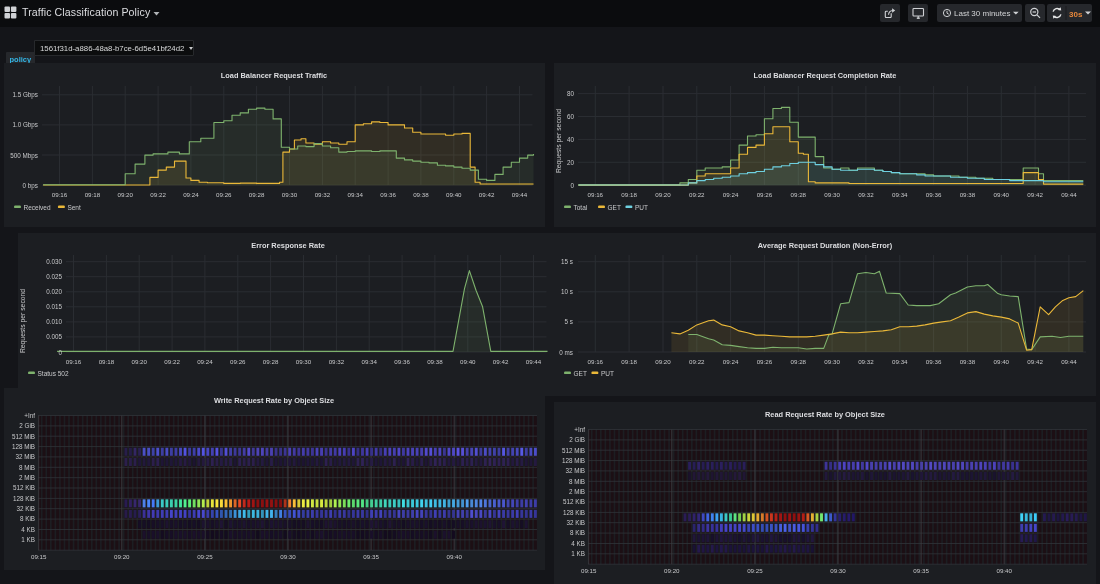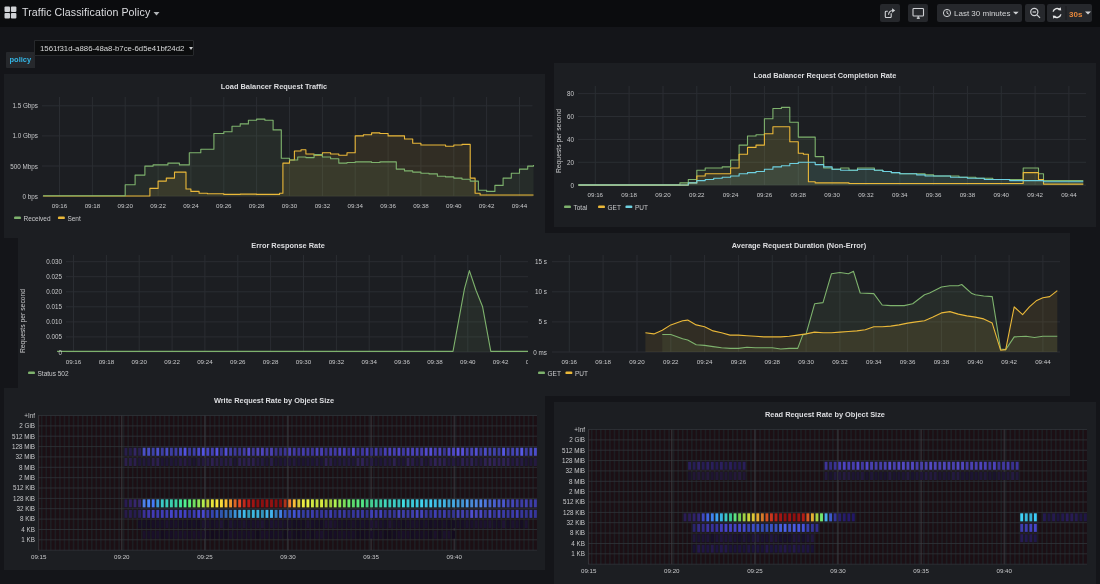--- a/index.html
+++ b/index.html
@@ -58,21 +58,21 @@
         </g>
 <path d="M13.6 3.2l0.6 3.4-3.4-0.6z" fill="#e6e7e8"></path>
 <path d="M6.4 14.8l-0.6-3.4 3.4 0.6z" fill="#e6e7e8"></path>
 <line x1="19" y1="2" x2="19" y2="16" stroke="#1a1b1e" stroke-width="1"></line>
 <text x="22" y="12.5" font-size="8" font-weight="bold" fill="#e8883b" font-family="Liberation Sans">30s</text>
 <path d="M38 7.5 L41 10.5 L44 7.5 Z" fill="#cfd1d4"></path>
       </svg>
     </div>
     <div style="position:absolute;left:6px;top:52px;height:16px;background:#26282c;border-radius:1px 0 0 1px;color:#33b5e5;font-size:7.5px;font-weight:bold;line-height:16px;padding:0 3.5px">policy</div>
     <div style="position:absolute;left:34px;top:40px;width:160px;height:16px;background:#0c0d0e;border:1px solid #27292c;border-radius:0 1px 1px 0;color:#d8d9da;font-size:7.8px;line-height:15px;padding:0 5px;white-space:nowrap">1561f31d-a886-48a8-b7ce-6d5e41bf24d2 <span style="display:inline-block;vertical-align:1px;margin-left:2px;width:0;height:0;border-left:2.8px solid transparent;border-right:2.8px solid transparent;border-top:3.5px solid #c9cacc"></span></div>
-    <div class="panel" style="left:4px;top:74px;width:541px;height:164px">
+    <div class="panel" style="left:4px;top:63px;width:541px;height:164px">
       <svg width="541" height="164" style="position:absolute;left:0;top:0">
         <text x="270" y="15" text-anchor="middle" font-size="7.4" font-weight="bold" fill="#dcdde0">Load Balancer Request Traffic</text>
         <line x1="38" y1="31.8" x2="528.5" y2="31.8" stroke="#2a2d32" stroke-width="1"></line>
         <line x1="38" y1="61.9" x2="528.5" y2="61.9" stroke="#2a2d32" stroke-width="1"></line>
         <line x1="38" y1="92.0" x2="528.5" y2="92.0" stroke="#2a2d32" stroke-width="1"></line>
         <line x1="38" y1="122.2" x2="528.5" y2="122.2" stroke="#2a2d32" stroke-width="1"></line>
         <line x1="55.5" y1="23" x2="55.5" y2="122.2" stroke="#2a2d32" stroke-width="1"></line>
         <line x1="88.4" y1="23" x2="88.4" y2="122.2" stroke="#2a2d32" stroke-width="1"></line>
         <line x1="121.2" y1="23" x2="121.2" y2="122.2" stroke="#2a2d32" stroke-width="1"></line>
         <line x1="154.1" y1="23" x2="154.1" y2="122.2" stroke="#2a2d32" stroke-width="1"></line>
@@ -221,21 +221,21 @@
         <text x="384.1" y="130.5" text-anchor="middle" font-size="6.2" fill="#c7c8ca">09:36</text>
         <text x="416.9" y="130.5" text-anchor="middle" font-size="6.2" fill="#c7c8ca">09:38</text>
         <text x="449.8" y="130.5" text-anchor="middle" font-size="6.2" fill="#c7c8ca">09:40</text>
         <text x="482.6" y="130.5" text-anchor="middle" font-size="6.2" fill="#c7c8ca">09:42</text>
         <text x="515.5" y="130.5" text-anchor="middle" font-size="6.2" fill="#c7c8ca">09:44</text>
         <text x="7" y="88" font-size="6.8" fill="#c7c8ca" text-anchor="middle" transform="rotate(-90 7 88)">Requests per second</text>
         <rect x="10.0" y="138.5" width="7" height="2.6" rx="1.2" fill="#7EB26D"></rect>
         <text x="19.5" y="143.2" font-size="6.5" fill="#c8c9cb">Status 502</text>
       </svg>
     </div>
-    <div class="panel" style="left:528px;top:233px;width:542px;height:163px">
+    <div class="panel" style="left:554px;top:233px;width:542px;height:163px">
       <svg width="542" height="163" style="position:absolute;left:0;top:0">
         <text x="271" y="15" text-anchor="middle" font-size="7.4" font-weight="bold" fill="#dcdde0">Average Request Duration (Non-Error)</text>
         <line x1="24" y1="28.7" x2="532" y2="28.7" stroke="#2a2d32" stroke-width="1"></line>
         <line x1="24" y1="58.8" x2="532" y2="58.8" stroke="#2a2d32" stroke-width="1"></line>
         <line x1="24" y1="88.9" x2="532" y2="88.9" stroke="#2a2d32" stroke-width="1"></line>
         <line x1="24" y1="119.0" x2="532" y2="119.0" stroke="#2a2d32" stroke-width="1"></line>
         <line x1="41.3" y1="22" x2="41.3" y2="119.0" stroke="#2a2d32" stroke-width="1"></line>
         <line x1="75.1" y1="22" x2="75.1" y2="119.0" stroke="#2a2d32" stroke-width="1"></line>
         <line x1="109.0" y1="22" x2="109.0" y2="119.0" stroke="#2a2d32" stroke-width="1"></line>
         <line x1="142.8" y1="22" x2="142.8" y2="119.0" stroke="#2a2d32" stroke-width="1"></line>

